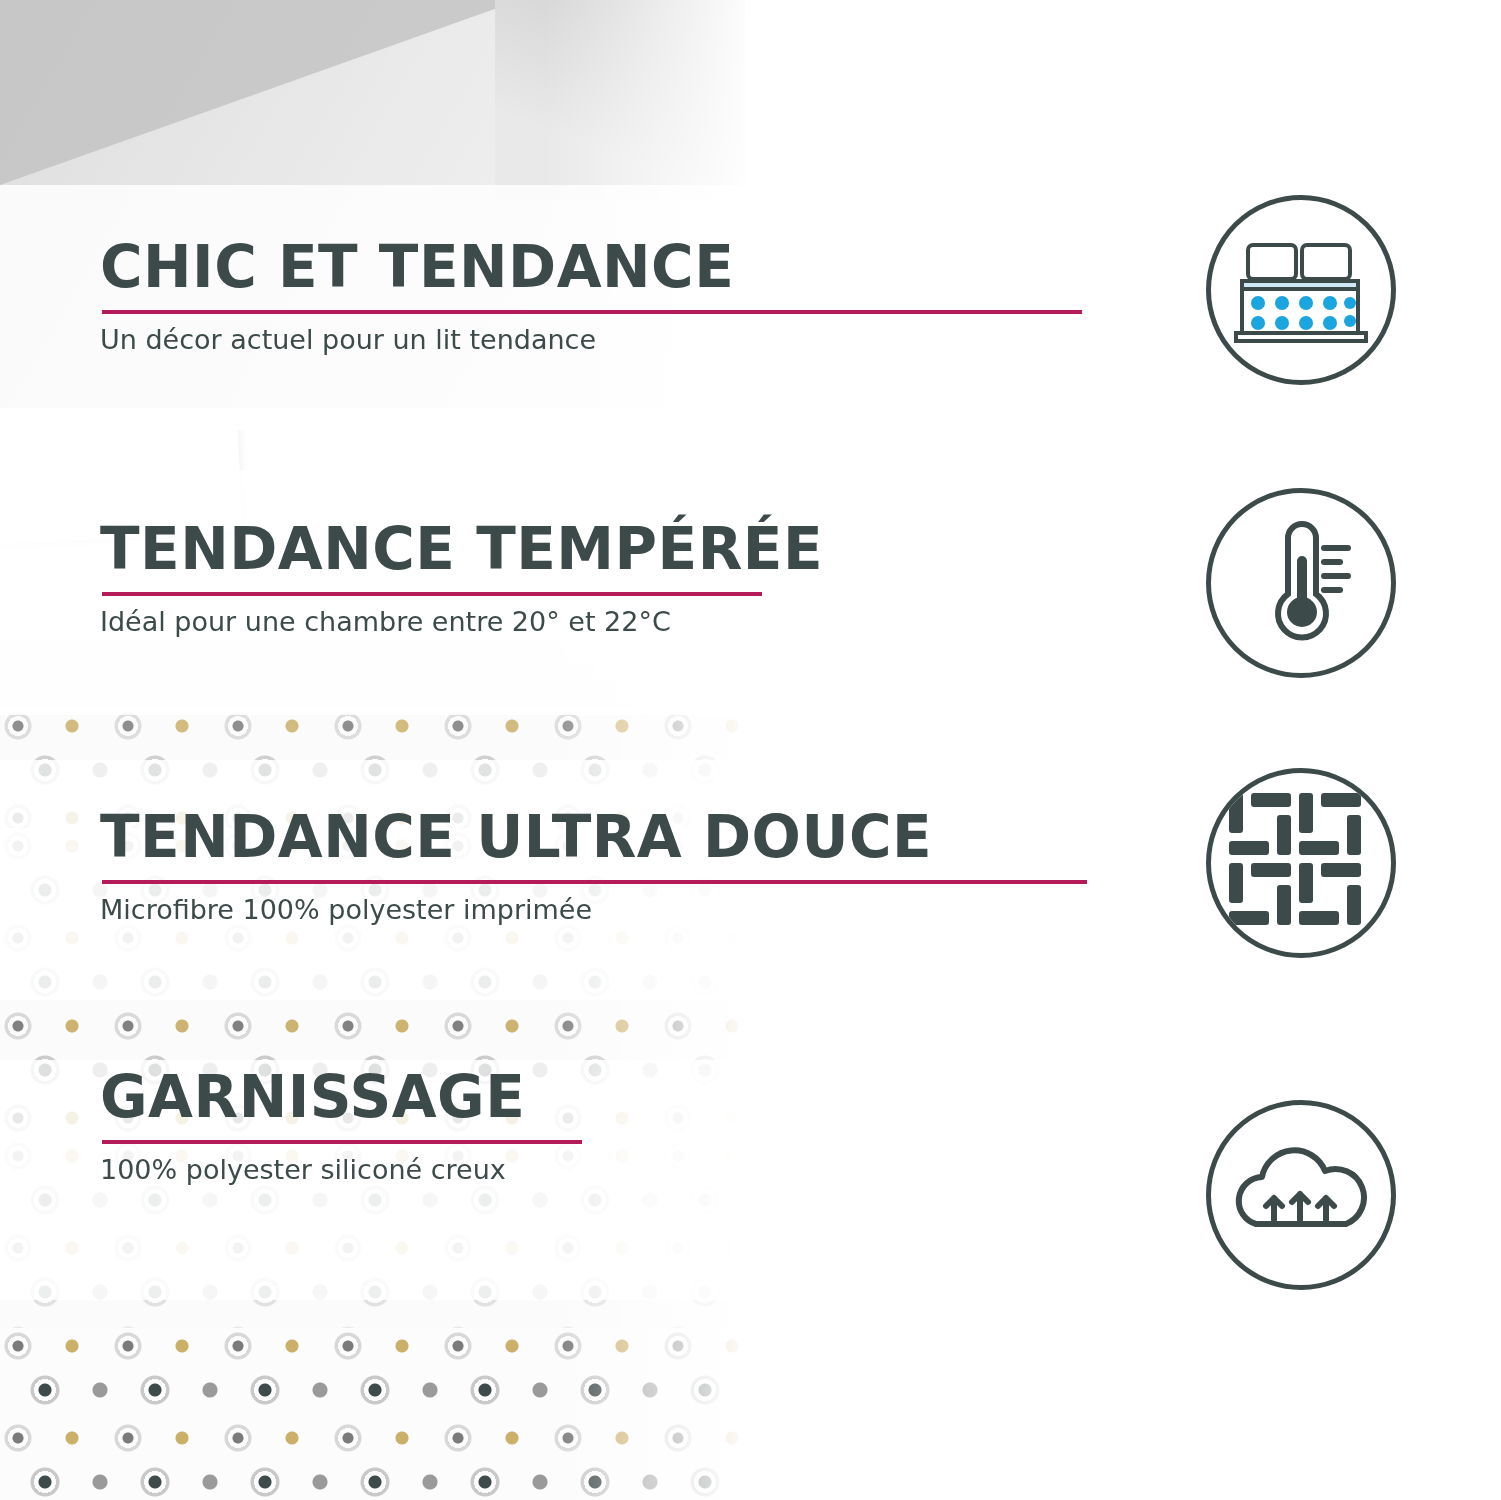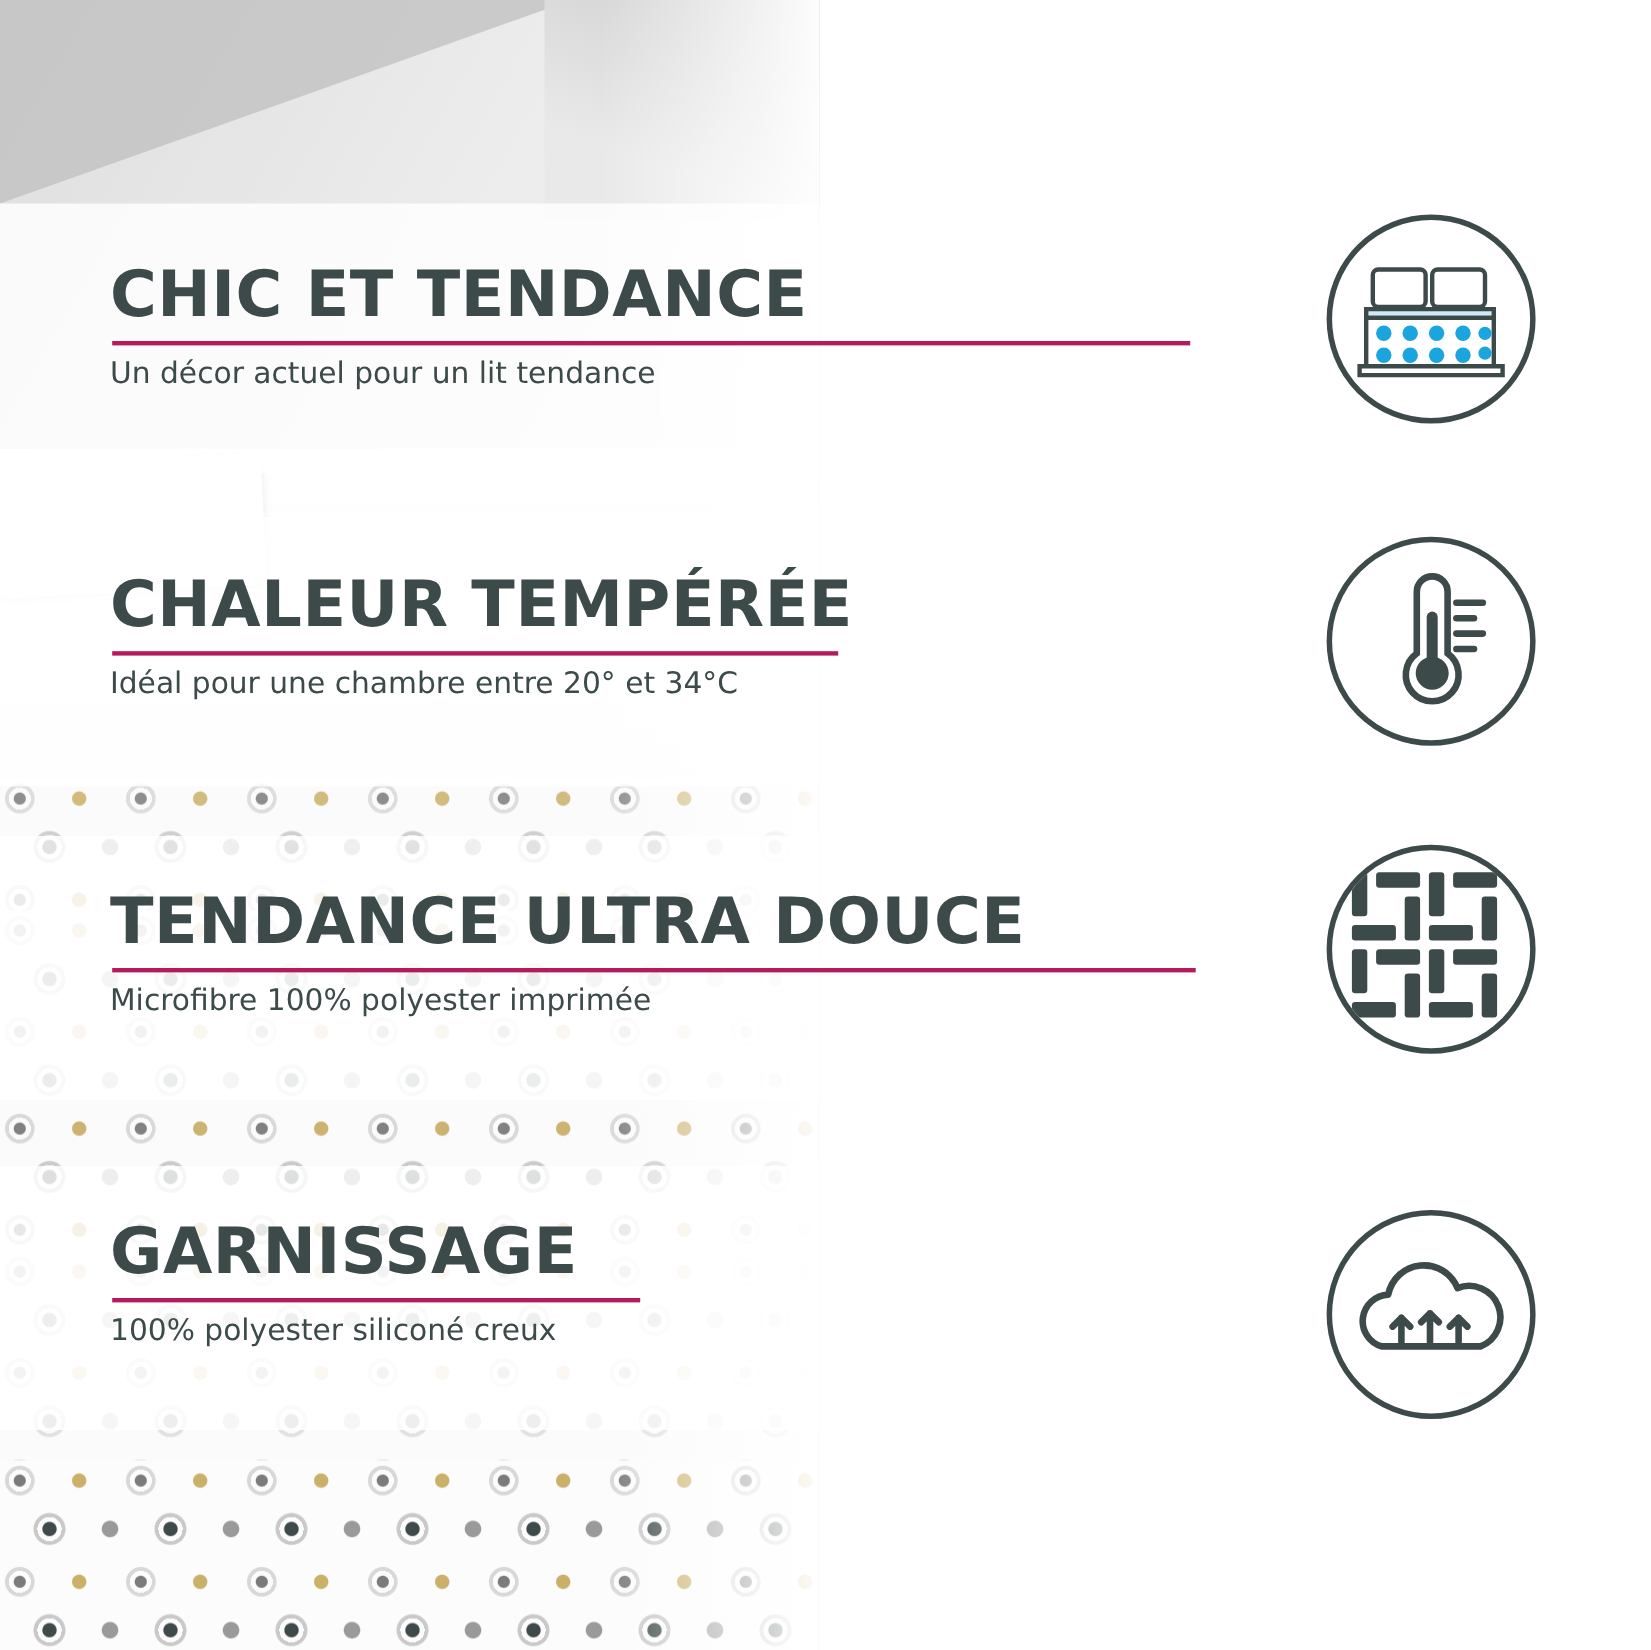--- a/index.html
+++ b/index.html
@@ -140,21 +140,21 @@
     margin: 0;
     white-space: nowrap;
   }
 
   .block-1 { top: 238px; }
   .block-1 .rule { width: 980px; }
   .block-2 { top: 520px; }
   .block-2 .rule { width: 660px; }
   .block-3 { top: 808px; }
   .block-3 .rule { width: 985px; }
-  .block-4 { top: 1108px; }
+  .block-4 { top: 1068px; }
   .block-4 .rule { width: 480px; }
 
   
   .icon-wrap {
     position: absolute;
     right: 105px;
     width: 190px;
     height: 190px;
   }
   .icon-circle {
@@ -221,23 +221,23 @@
             <circle cx="80" cy="108" r="7"></circle>
           <circle cx="104" cy="108" r="7"></circle>
             <circle cx="124" cy="106" r="6"></circle>
         </g>
         <path d="M10 118 L140 118 L140 126 L10 126 Z" fill="#ffffff" stroke="#3d4a4a" stroke-width="4"></path>
       </svg>
     </div>
   </div>
 
   <div class="block block-2">
-    <h2 class="title">CHALEUR TEMPÉRÉE</h2>
+    <h2 class="title">TENDANCE TEMPÉRÉE</h2>
     <div class="rule"></div>
-    <p class="sub">Idéal pour une chambre entre 20° et 34°C</p>
+    <p class="sub">Idéal pour une chambre entre 20° et 22°C</p>
   </div>
   <div class="icon-wrap icon-2">
     <div class="icon-circle">
       <svg width="150" height="150" viewBox="0 0 150 150">
         <path d="M62 30 a14 14 0 0 1 28 0 v56 a24 24 0 1 1 -28 0 Z" fill="#ffffff" stroke="#3d4a4a" stroke-width="6"></path>
         <circle cx="76" cy="104" r="15" fill="#3d4a4a"></circle>
         <rect x="71" y="48" width="10" height="50" rx="5" fill="#3d4a4a"></rect>
         <g stroke="#3d4a4a" stroke-width="6" stroke-linecap="round">
           <line x1="98" y1="40" x2="122" y2="40"></line>
           <line x1="98" y1="54" x2="114" y2="54"></line>

